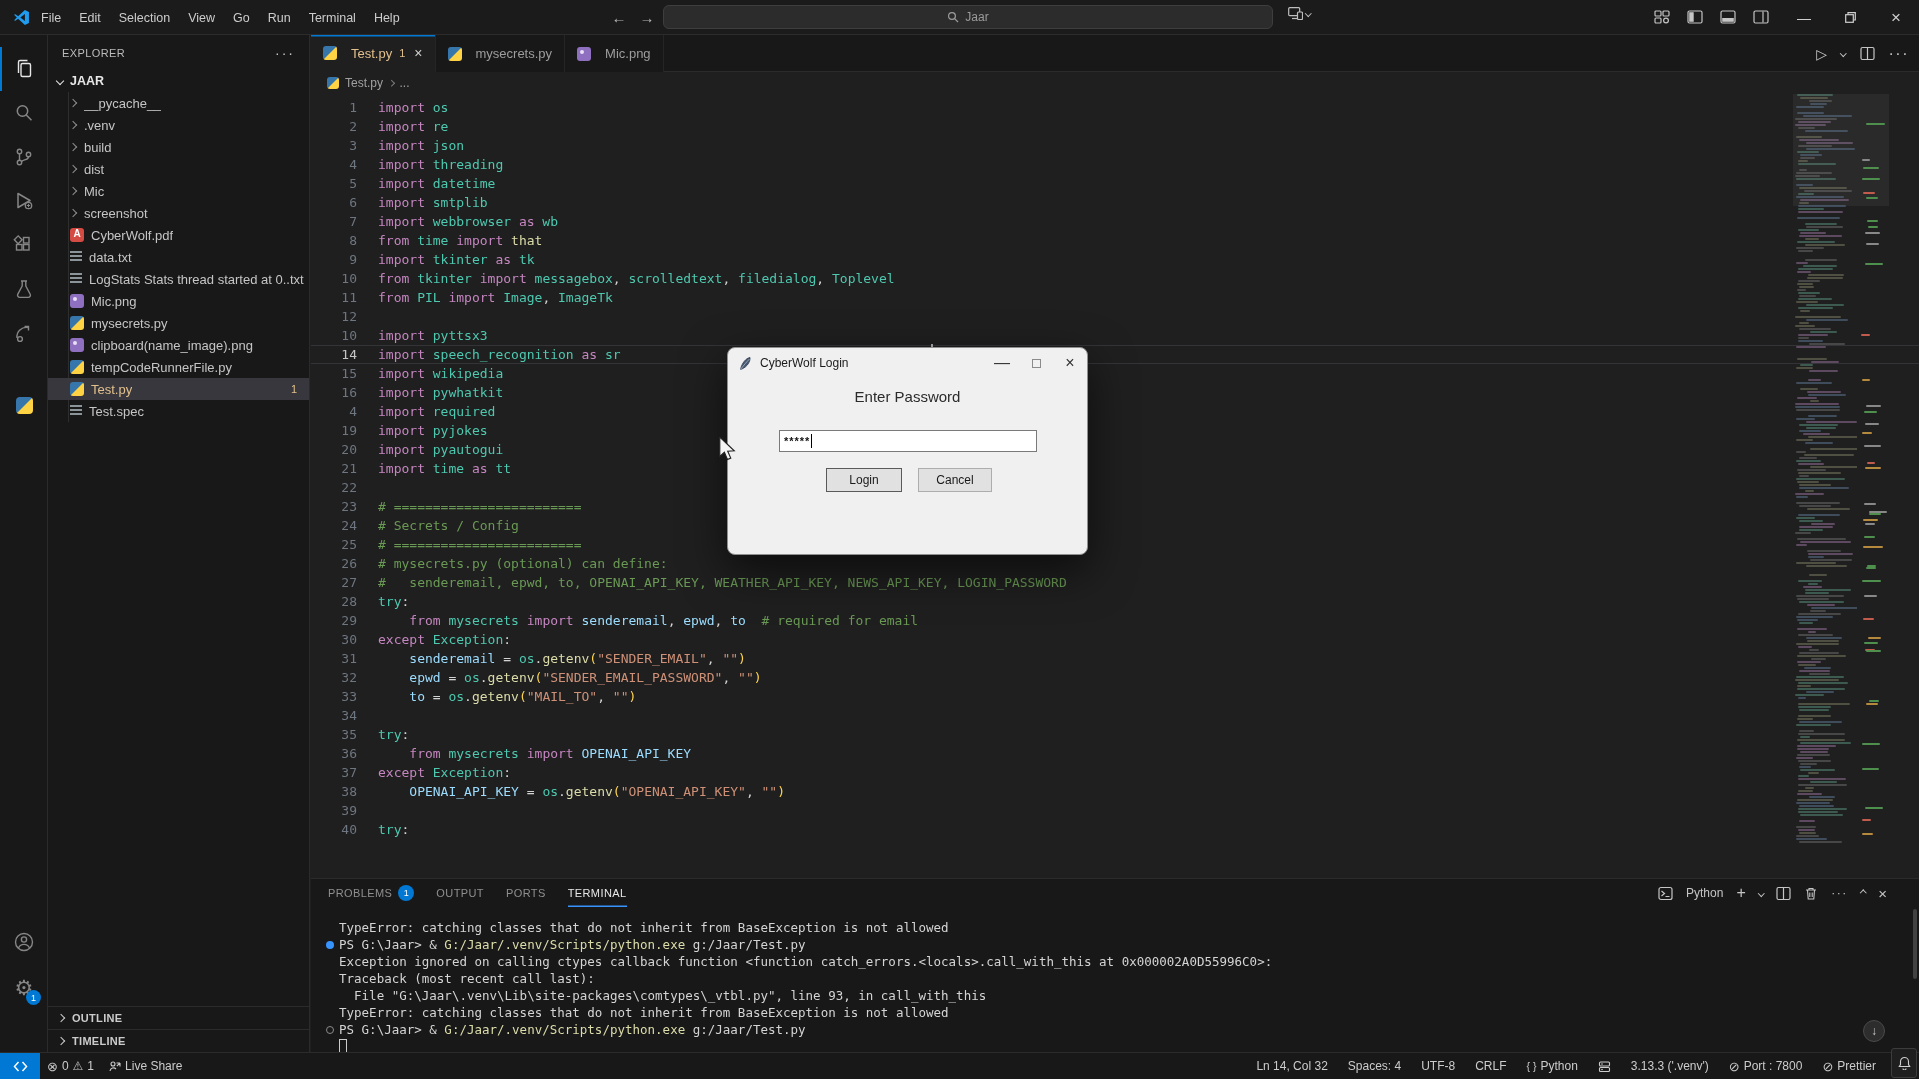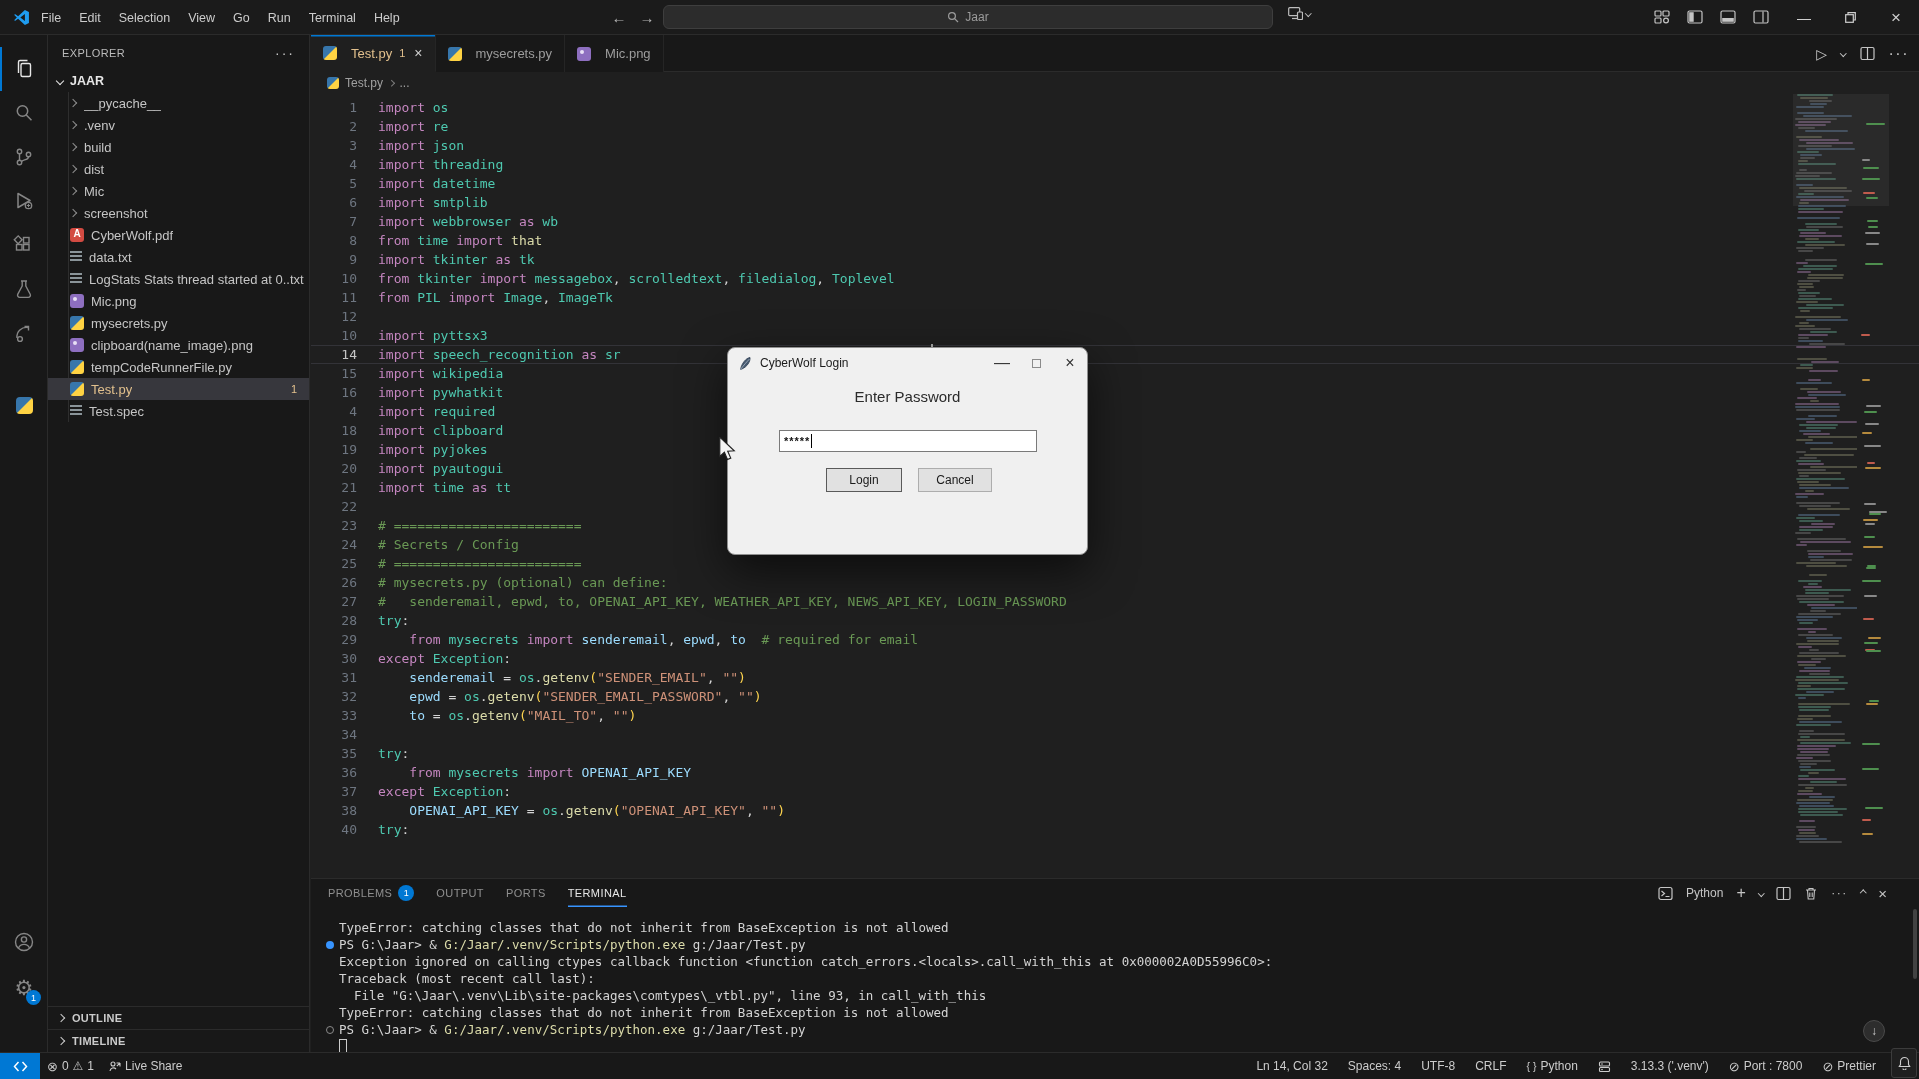--- a/index.html
+++ b/index.html
@@ -386,41 +386,41 @@
           <div class="code-line"><span class="ln-num">8</span><span class="ln-text"><span class="tk-k">from</span><span class="tk-m"> time</span><span class="tk-k"> import</span><span class="tk-f"> that</span></span></div>
           <div class="code-line"><span class="ln-num">9</span><span class="ln-text"><span class="tk-k">import</span><span class="tk-m"> tkinter</span><span class="tk-k"> as</span><span class="tk-m"> tk</span></span></div>
           <div class="code-line"><span class="ln-num">10</span><span class="ln-text"><span class="tk-k">from</span><span class="tk-m"> tkinter</span><span class="tk-k"> import</span><span class="tk-m"> messagebox</span><span class="tk-w">,</span><span class="tk-m"> scrolledtext</span><span class="tk-w">,</span><span class="tk-m"> filedialog</span><span class="tk-w">,</span><span class="tk-m"> Toplevel</span></span></div>
           <div class="code-line"><span class="ln-num">11</span><span class="ln-text"><span class="tk-k">from</span><span class="tk-m"> PIL</span><span class="tk-k"> import</span><span class="tk-m"> Image</span><span class="tk-w">,</span><span class="tk-m"> ImageTk</span></span></div>
           <div class="code-line"><span class="ln-num">12</span><span class="ln-text"></span></div>
           <div class="code-line"><span class="ln-num">10</span><span class="ln-text"><span class="tk-k">import</span><span class="tk-m"> pyttsx3</span></span></div>
           <div class="code-line current"><span class="ln-num">14</span><span class="ln-text"><span class="tk-k">import</span><span class="tk-m"> speech_recognition</span><span class="tk-k"> as</span><span class="tk-m"> sr</span></span></div>
           <div class="code-line"><span class="ln-num">15</span><span class="ln-text"><span class="tk-k">import</span><span class="tk-m"> wikipedia</span></span></div>
           <div class="code-line"><span class="ln-num">16</span><span class="ln-text"><span class="tk-k">import</span><span class="tk-m"> pywhatkit</span></span></div>
           <div class="code-line"><span class="ln-num">4</span><span class="ln-text"><span class="tk-k">import</span><span class="tk-m"> required</span></span></div>
-          <div class="code-line"><span class="ln-num">18</span><span class="ln-text"><span class="tk-k">import</span><span class="tk-m"> clipboard</span></span></div>
           <div class="code-line"><span class="ln-num">19</span><span class="ln-text"><span class="tk-k">import</span><span class="tk-m"> pyjokes</span></span></div>
           <div class="code-line"><span class="ln-num">20</span><span class="ln-text"><span class="tk-k">import</span><span class="tk-m"> pyautogui</span></span></div>
           <div class="code-line"><span class="ln-num">21</span><span class="ln-text"><span class="tk-k">import</span><span class="tk-m"> time</span><span class="tk-k"> as</span><span class="tk-m"> tt</span></span></div>
           <div class="code-line"><span class="ln-num">22</span><span class="ln-text"></span></div>
           <div class="code-line"><span class="ln-num">23</span><span class="ln-text"><span class="tk-c"># ========================</span></span></div>
           <div class="code-line"><span class="ln-num">24</span><span class="ln-text"><span class="tk-c"># Secrets / Config</span></span></div>
           <div class="code-line"><span class="ln-num">25</span><span class="ln-text"><span class="tk-c"># ========================</span></span></div>
           <div class="code-line"><span class="ln-num">26</span><span class="ln-text"><span class="tk-c"># mysecrets.py (optional) can define:</span></span></div>
           <div class="code-line"><span class="ln-num">27</span><span class="ln-text"><span class="tk-c">#   senderemail, epwd, to, OPENAI_API_KEY, WEATHER_API_KEY, NEWS_API_KEY, LOGIN_PASSWORD</span></span></div>
           <div class="code-line"><span class="ln-num">28</span><span class="ln-text"><span class="tk-m">try</span><span class="tk-w">:</span></span></div>
           <div class="code-line"><span class="ln-num">29</span><span class="ln-text"><span class="tk-k">    from</span><span class="tk-m"> mysecrets</span><span class="tk-k"> import</span><span class="tk-v"> senderemail</span><span class="tk-w">,</span><span class="tk-v"> epwd</span><span class="tk-w">,</span><span class="tk-v"> to</span><span class="tk-c">  # required for email</span></span></div>
           <div class="code-line"><span class="ln-num">30</span><span class="ln-text"><span class="tk-k">except</span><span class="tk-m"> Exception</span><span class="tk-w">:</span></span></div>
           <div class="code-line"><span class="ln-num">31</span><span class="ln-text"><span class="tk-v">    senderemail</span><span class="tk-w"> = </span><span class="tk-m">os</span><span class="tk-w">.</span><span class="tk-f">getenv</span><span class="tk-b">(</span><span class="tk-s">"SENDER_EMAIL"</span><span class="tk-w">, </span><span class="tk-s">""</span><span class="tk-b">)</span></span></div>
           <div class="code-line"><span class="ln-num">32</span><span class="ln-text"><span class="tk-v">    epwd</span><span class="tk-w"> = </span><span class="tk-m">os</span><span class="tk-w">.</span><span class="tk-f">getenv</span><span class="tk-b">(</span><span class="tk-s">"SENDER_EMAIL_PASSWORD"</span><span class="tk-w">, </span><span class="tk-s">""</span><span class="tk-b">)</span></span></div>
           <div class="code-line"><span class="ln-num">33</span><span class="ln-text"><span class="tk-v">    to</span><span class="tk-w"> = </span><span class="tk-m">os</span><span class="tk-w">.</span><span class="tk-f">getenv</span><span class="tk-b">(</span><span class="tk-s">"MAIL_TO"</span><span class="tk-w">, </span><span class="tk-s">""</span><span class="tk-b">)</span></span></div>
           <div class="code-line"><span class="ln-num">34</span><span class="ln-text"></span></div>
           <div class="code-line"><span class="ln-num">35</span><span class="ln-text"><span class="tk-m">try</span><span class="tk-w">:</span></span></div>
           <div class="code-line"><span class="ln-num">36</span><span class="ln-text"><span class="tk-k">    from</span><span class="tk-m"> mysecrets</span><span class="tk-k"> import</span><span class="tk-v"> OPENAI_API_KEY</span></span></div>
           <div class="code-line"><span class="ln-num">37</span><span class="ln-text"><span class="tk-k">except</span><span class="tk-m"> Exception</span><span class="tk-w">:</span></span></div>
           <div class="code-line"><span class="ln-num">38</span><span class="ln-text"><span class="tk-v">    OPENAI_API_KEY</span><span class="tk-w"> = </span><span class="tk-m">os</span><span class="tk-w">.</span><span class="tk-f">getenv</span><span class="tk-b">(</span><span class="tk-s">"OPENAI_API_KEY"</span><span class="tk-w">, </span><span class="tk-s">""</span><span class="tk-b">)</span></span></div>
+          <div class="code-line"><span class="ln-num">39</span><span class="ln-text"></span></div>
           <div class="code-line"><span class="ln-num">40</span><span class="ln-text"><span class="tk-m">try</span><span class="tk-w">:</span></span></div>
         </div>
       <div class="cursor-bar"></div>
       <div class="minimap" id="minimap">
           <div class="mrow" style="margin-left: 4.18261px; width: 35.3422px; background: rgb(61, 90, 80);"></div>
           <div class="mrow" style="margin-left: 6.94718px; width: 28.4292px; background: rgb(79, 79, 66);"></div>
           <div class="mrow" style="margin-left: 15.5131px; width: 23.3356px; background: rgb(71, 71, 71);"></div>
           <div class="mrow" style="margin-left: 17.0024px; width: 17.1123px; background: rgb(62, 76, 92);"></div>
           <div class="mrow" style="margin-left: 3.42811px; width: 27.0972px; background: rgb(62, 76, 92);"></div>
           <div class="mrow" style="background: transparent;"></div>

